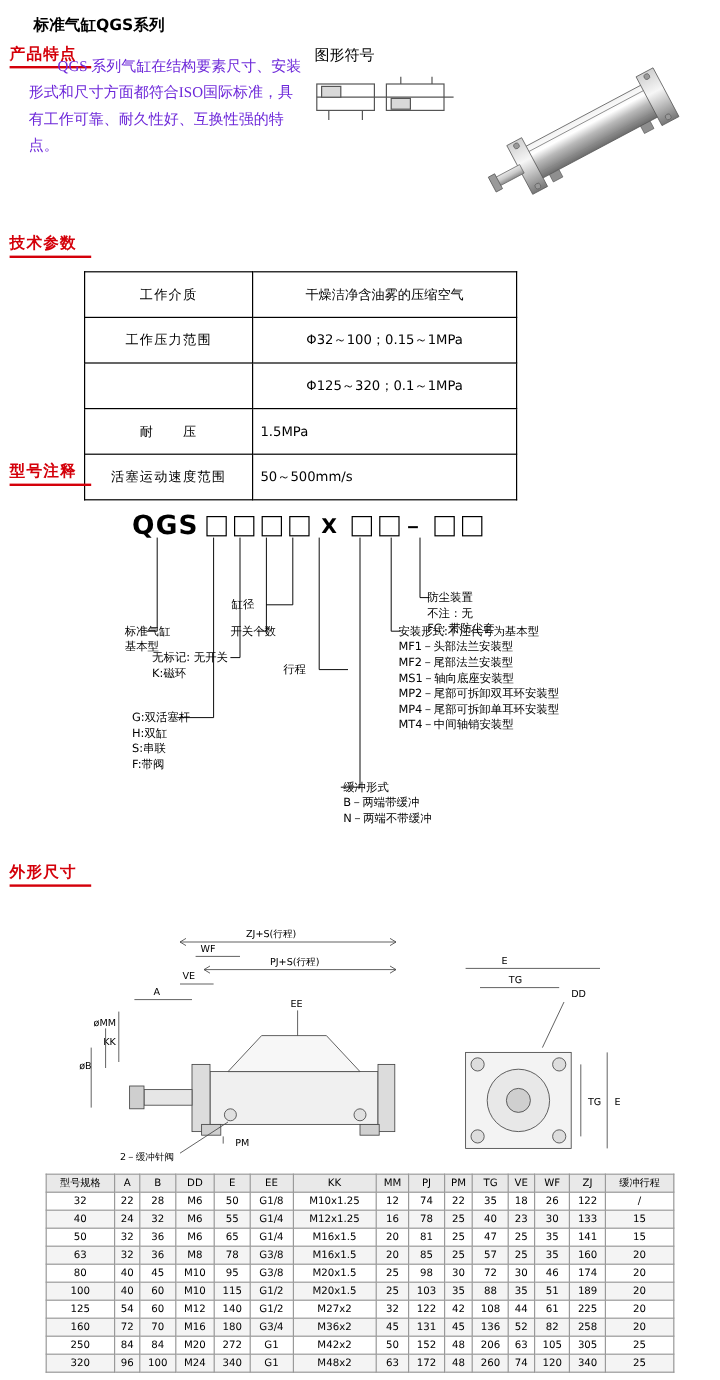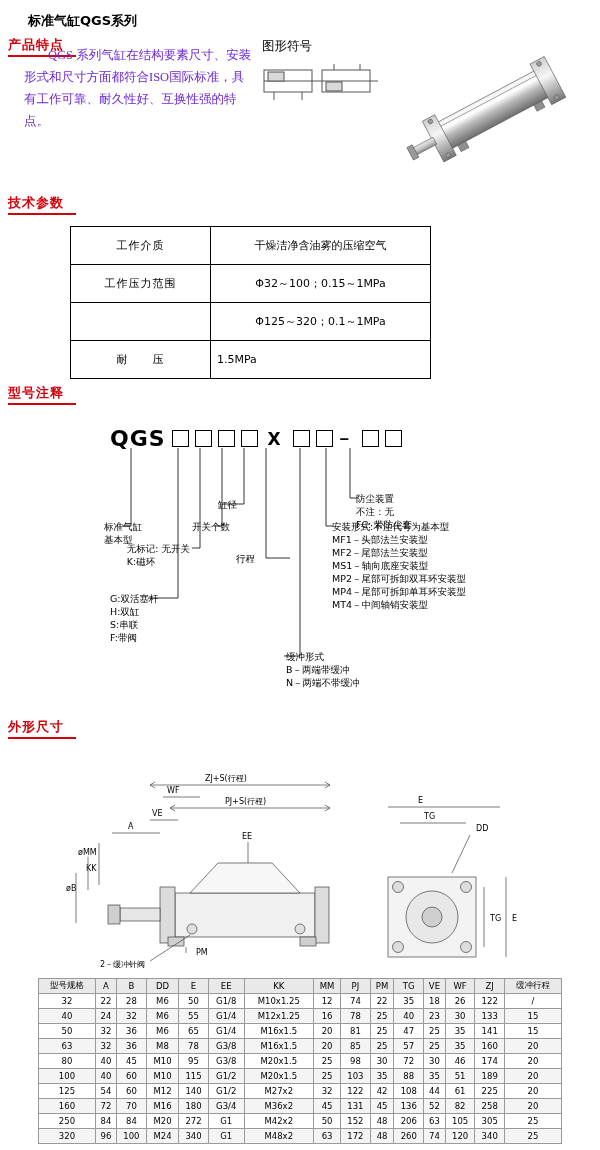--- a/index.html
+++ b/index.html
@@ -193,20 +193,24 @@
         <td class="valc">Φ32～100；0.15～1MPa</td>
       </tr>
       <tr>
         <td class="lab"></td>
         <td class="valc">Φ125～320；0.1～1MPa</td>
       </tr>
       <tr>
         <td class="lab">耐　　压</td>
         <td class="val">1.5MPa</td>
       </tr>
+      <tr>
+        <td class="lab">活塞运动速度范围</td>
+        <td class="val">50～500mm/s</td>
+      </tr>
     </tbody>
   </table>
 
   <div class="sec-head" style="left:8px; top:384px; width:68px;">
     <span>型号注释</span>
     <span class="underline"></span>
   </div>
 
   <div class="code-area">
 
@@ -253,21 +257,21 @@
         <line x1="350" y1="40" x2="350" y2="90"></line>
         <line x1="350" y1="90" x2="358" y2="90"></line>
       </g>
     </svg>
 
     <div class="lbl" style="left:104px; top:112px;">标准气缸
 基本型</div>
     <div class="lbl" style="left:190px; top:134px; transform:translateX(-100%);">无标记: 无开关
 K:磁环</div>
     <div class="lbl" style="left:212px; top:112px; transform:translateX(-100%);margin-left:18px;">开关个数</div>
-    <div class="lbl" style="left:237px; top:90px; transform:translateX(-100%);padding-left:39px;">缸径</div>
+    <div class="lbl" style="left:212px; top:90px; transform:translateX(-100%);padding-left:39px;">缸径</div>
     <div class="lbl" style="left:236px; top:144px;">行程</div>
     <div class="lbl" style="left:110px; top:184px;">G:双活塞杆
 H:双缸
 S:串联
 F:带阀</div>
     <div class="lbl" style="left:332px; top:112px;">安装形式:不注代号为基本型
 MF1－头部法兰安装型
 MF2－尾部法兰安装型
 MS1－轴向底座安装型
 MP2－尾部可拆卸双耳环安装型

